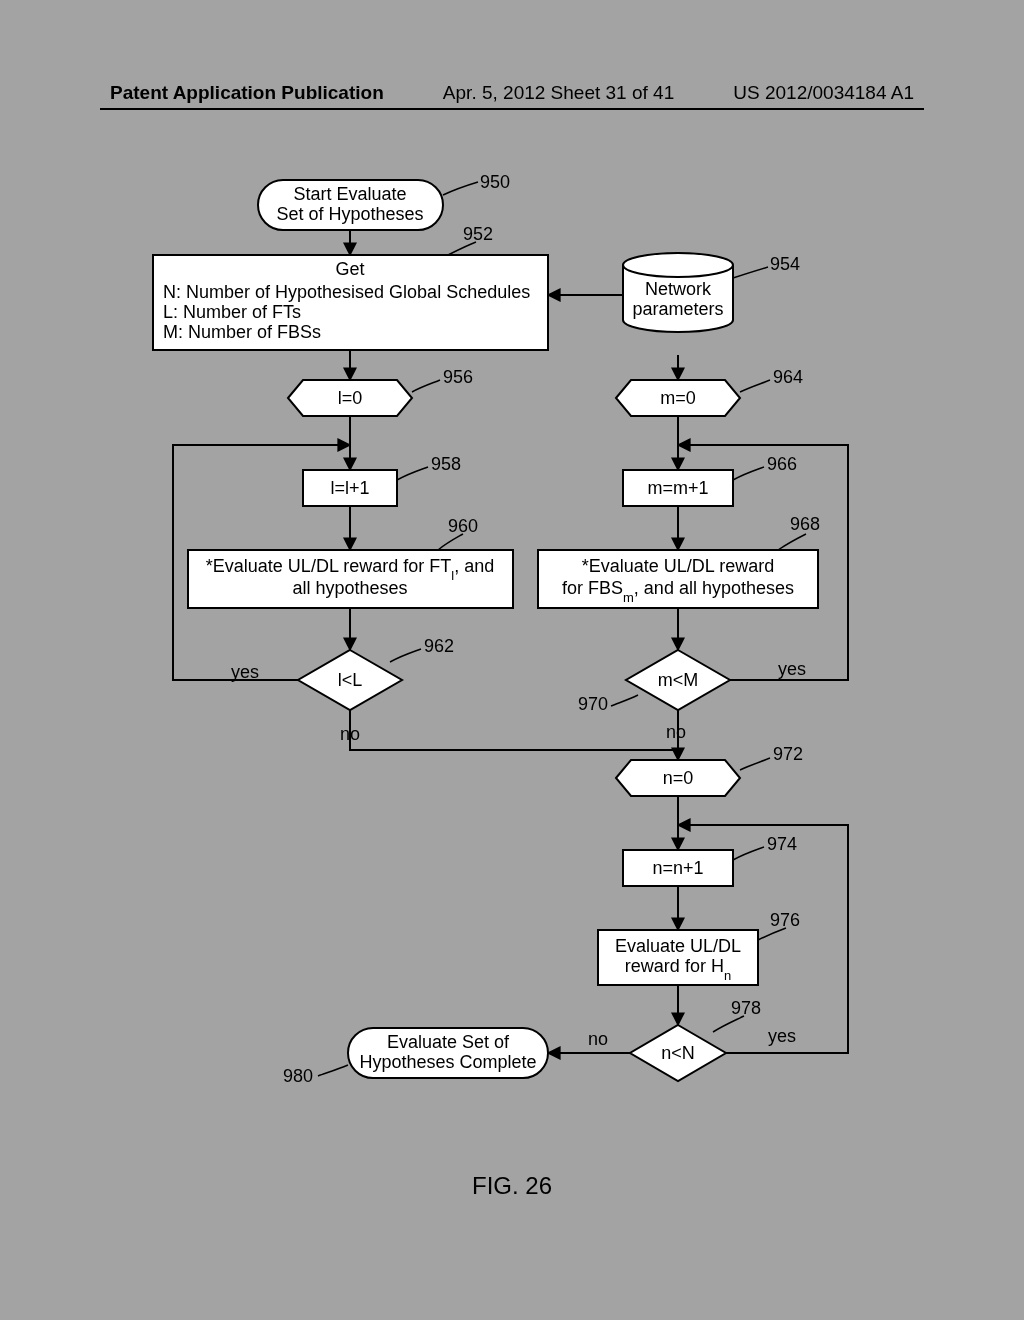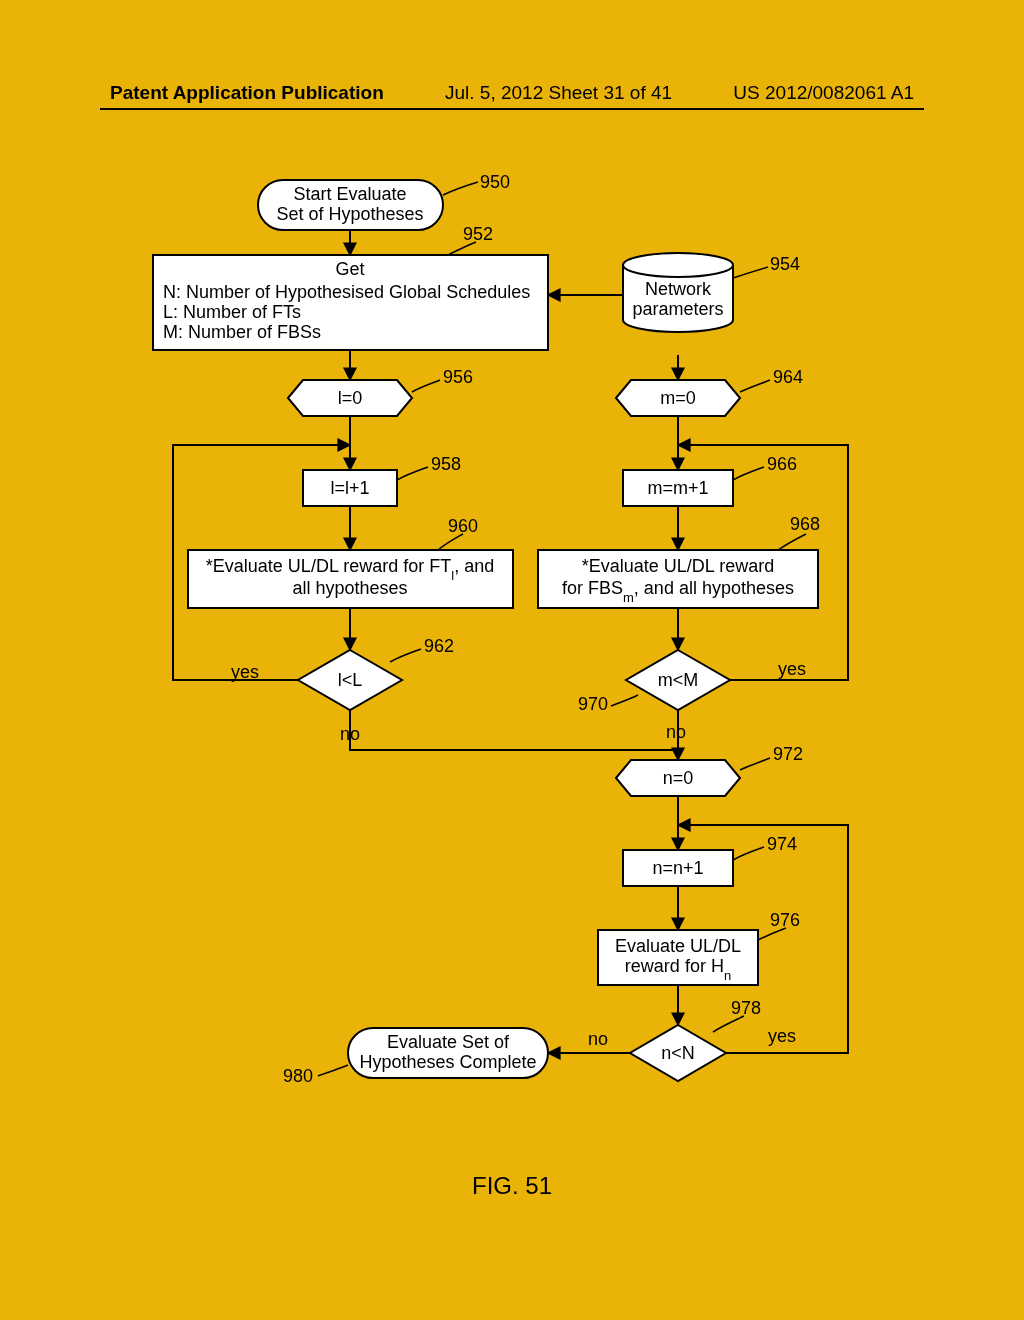--- a/index.html
+++ b/index.html
@@ -6,21 +6,21 @@
     margin: 0;
     padding: 0;
     background: #fff;
     font-family: "Helvetica Neue", Arial, sans-serif;
     color: #000;
   }
   .page {
     position: relative;
     width: 1024px;
     height: 1320px;
-    background: #eab308;
+    background: #a3a3a3;
   }
   .header {
     position: absolute;
     top: 82px;
     left: 110px;
     right: 110px;
     font-size: 19px;
     display: flex;
     justify-content: space-between;
     font-weight: 500;
@@ -65,22 +65,22 @@
     font-weight: 400;
   }
 </style>
 </head>
 <body>
 
 <div class="page">
 
   <div class="header">
     <span class="left">Patent Application Publication</span>
-    <span class="center">Jul. 5, 2012  Sheet 31 of 41</span>
-    <span class="right">US 2012/0082061 A1</span>
+    <span class="center">Apr. 5, 2012  Sheet 31 of 41</span>
+    <span class="right">US 2012/0034184 A1</span>
   </div>
   <div class="rule"></div>
 
   <div class="chart">
     <svg width="780" height="1000" viewBox="0 0 780 1000">
       <defs>
         <marker id="arrow" viewBox="0 0 10 10" refX="9" refY="5" markerWidth="7" markerHeight="7" orient="auto-start-reverse">
           <path d="M0,0 L10,5 L0,10 z" fill="#000"></path>
         </marker>
       </defs>
@@ -244,14 +244,14 @@
         <rect x="230" y="858" rx="25" ry="25" width="200" height="50" class="fillw"></rect>
         <text x="330" y="878" class="lbl center-text">Evaluate Set of</text>
         <text x="330" y="898" class="lbl center-text">Hypotheses Complete</text>
         <path class="stroke thin" d="M230,895 C218,900 208,903 200,906"></path>
         <text x="165" y="912" class="lbl">980</text>
       </g>
 
     </svg>
   </div>
 
-  <div class="fig-caption">FIG. 51</div>
+  <div class="fig-caption">FIG. 26</div>
 </div>
 
 </body></html>

